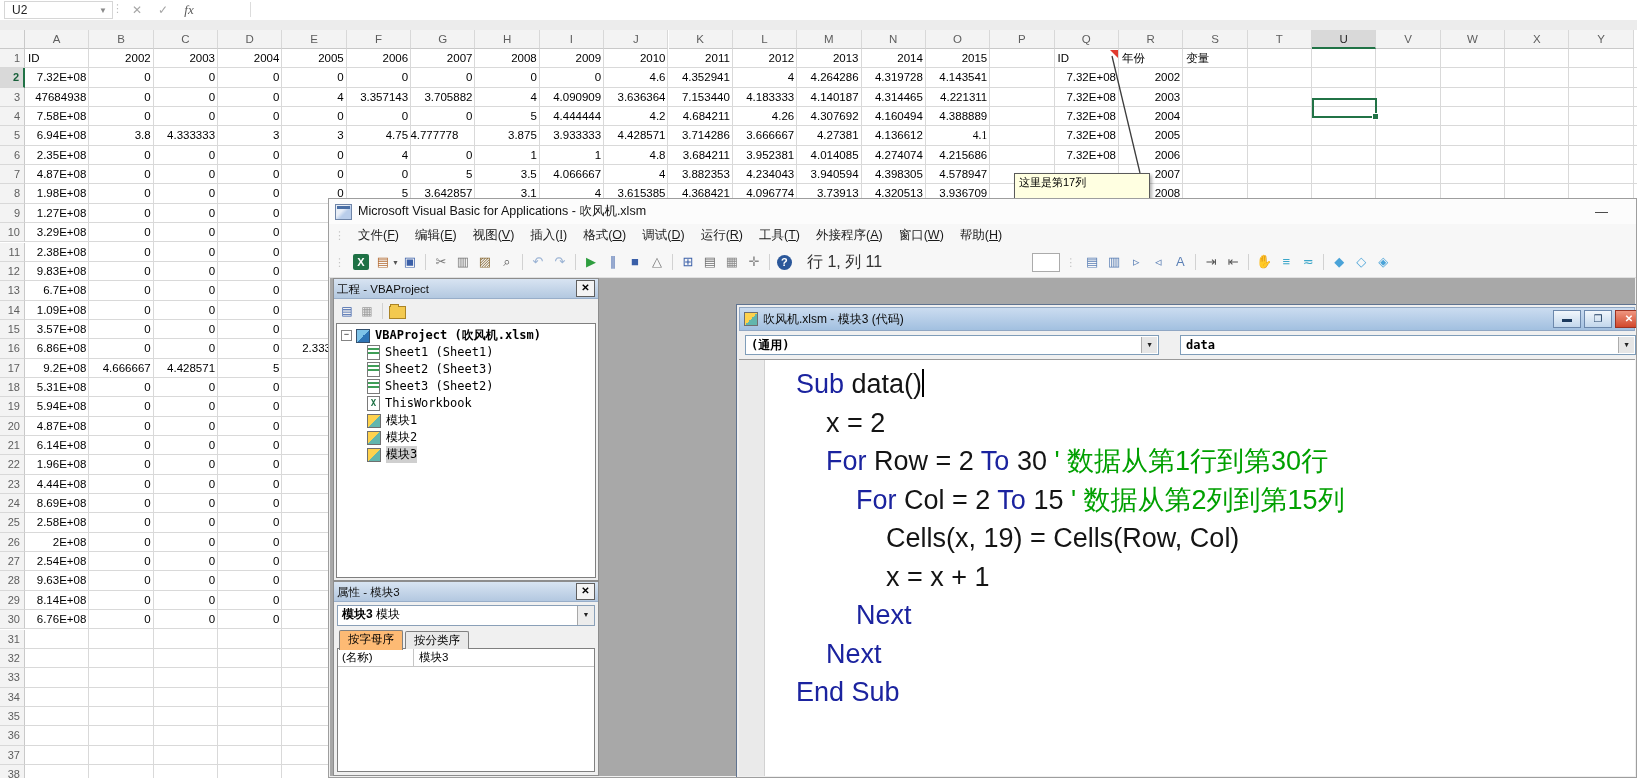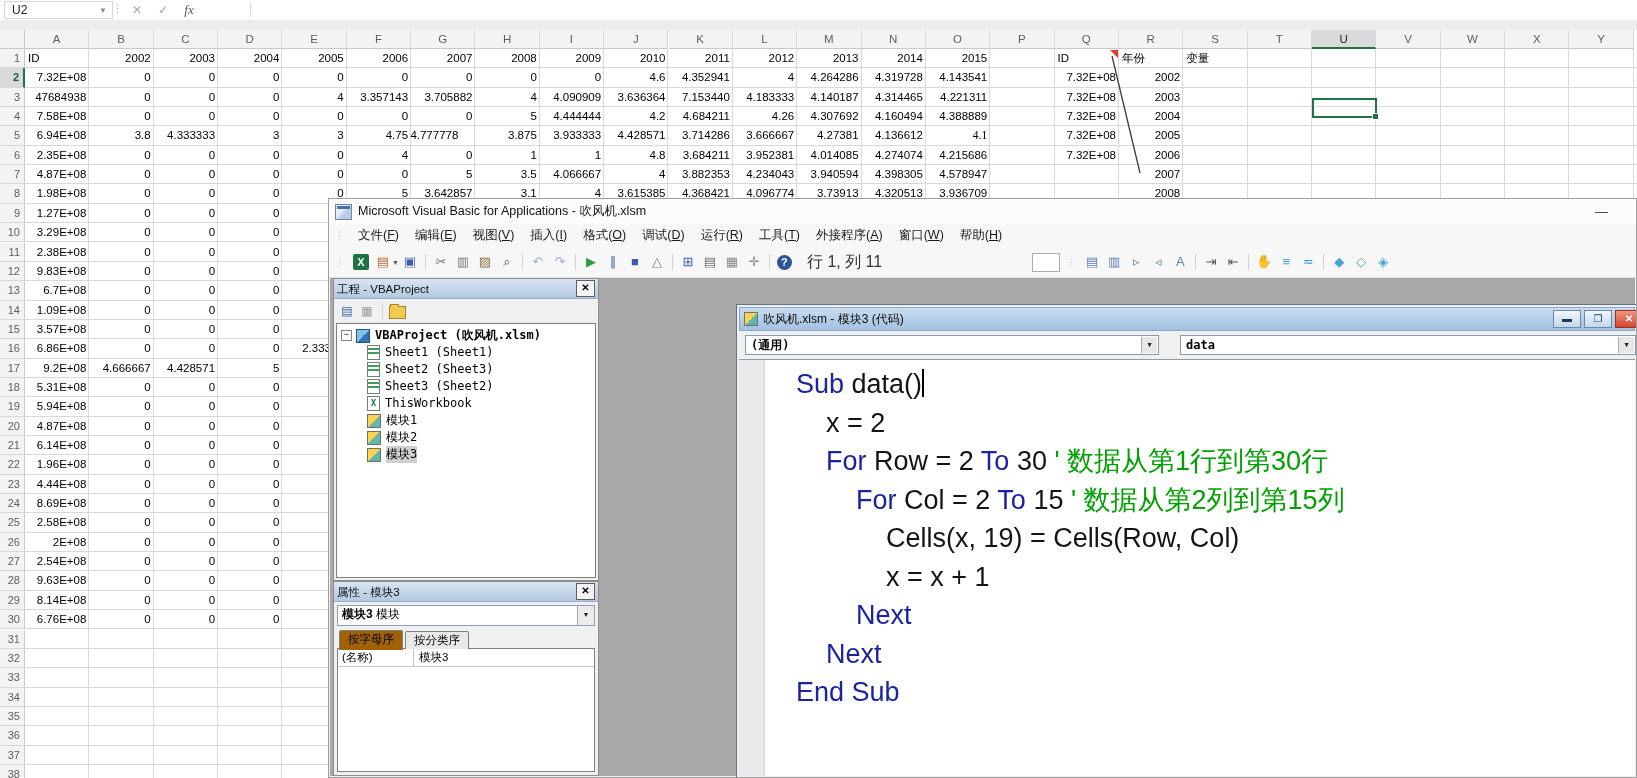--- a/index.html
+++ b/index.html
@@ -97,21 +97,21 @@
   .tlabel.selected{background:#cfcfcf;}
 
   
   .combo{margin:3px 3px 2px 3px;height:19px;background:#fff;border:1px solid #8aa0b8;font-size:12px;
     line-height:17px;padding-left:4px;position:relative;color:#000;}
   .cbtn{position:absolute;right:0;top:0;bottom:0;width:16px;background:#ececec;border-left:1px solid #a8a8a8;
     text-align:center;font-size:7px;line-height:17px;color:#222;}
   .tabs{height:20px;padding-left:5px;position:relative;}
   .tab{display:inline-block;height:17px;line-height:17px;padding:0 8px;font-size:11.5px;
     border:1px solid #808080;border-bottom:none;background:#e9e9e9;border-radius:2px 2px 0 0;margin-right:2px;position:relative;top:2px;}
-  .tab.active{background:#a16207;top:1px;height:19px;z-index:2;}
+  .tab.active{background:#fdba74;top:1px;height:19px;z-index:2;}
   .pgrid{flex:1;margin:0 3px 3px 3px;border:1px solid #808080;background:#fff;font-size:11.5px;overflow:hidden;}
   .prow{height:17px;line-height:17px;border-bottom:1px solid #c6c6c6;display:flex;}
   .pkey{width:76px;border-right:1px solid #c6c6c6;padding-left:4px;box-sizing:border-box;}
   .pval{padding-left:5px;}
 
   
   #codewin{position:absolute;left:406px;top:26px;right:-3px;bottom:-3px;background:#f0f0f0;
     border:1px solid #5f7390;padding:2px;box-sizing:border-box;}
   #cw-title{height:24px;background:linear-gradient(#cbdcf0,#a2c0e0);border:1px solid #90a7c4;
     display:flex;align-items:center;padding:0 4px;font-size:12px;color:#0c0c0c;box-sizing:border-box;}
@@ -448,20 +448,23 @@
         <div class="abs cell num" style="left: 218.05px; top: 580.15px; width: 64.35px;">0</div>
       </div>
     <div class="abs" id="selbox" style="left:1312.4px;top:68.35px;width:64.35px;height:19.35px;"></div>
     <div class="abs" id="selhandle" style="left:1372px;top:83px;"></div>
     <div class="abs" id="cmt-tri" style="left:1110px;top:19.5px;"></div>
   </div>
 
   <svg class="abs" id="cmt-line">
     <line x1="1112" y1="56" x2="1140" y2="173" stroke="#3c3c3c" stroke-width="1.3"></line>
   </svg>
+  <div class="abs" id="commentbox" style="left:1014px;top:173px;width:126px;height:34px;">
+    <span>这里是第17列</span>
+  </div>
 
   <div class="abs" id="vba">
     <div id="vba-title">
       <span class="vbicon"></span>
       <span>Microsoft Visual Basic for Applications - 吹风机.xlsm</span>
       <span id="vba-min">—</span>
     </div>
     <div id="vba-menu">
       <span class="mgrip">⋮</span>
     <span class="mitem">文件(<u>F</u>)</span>

